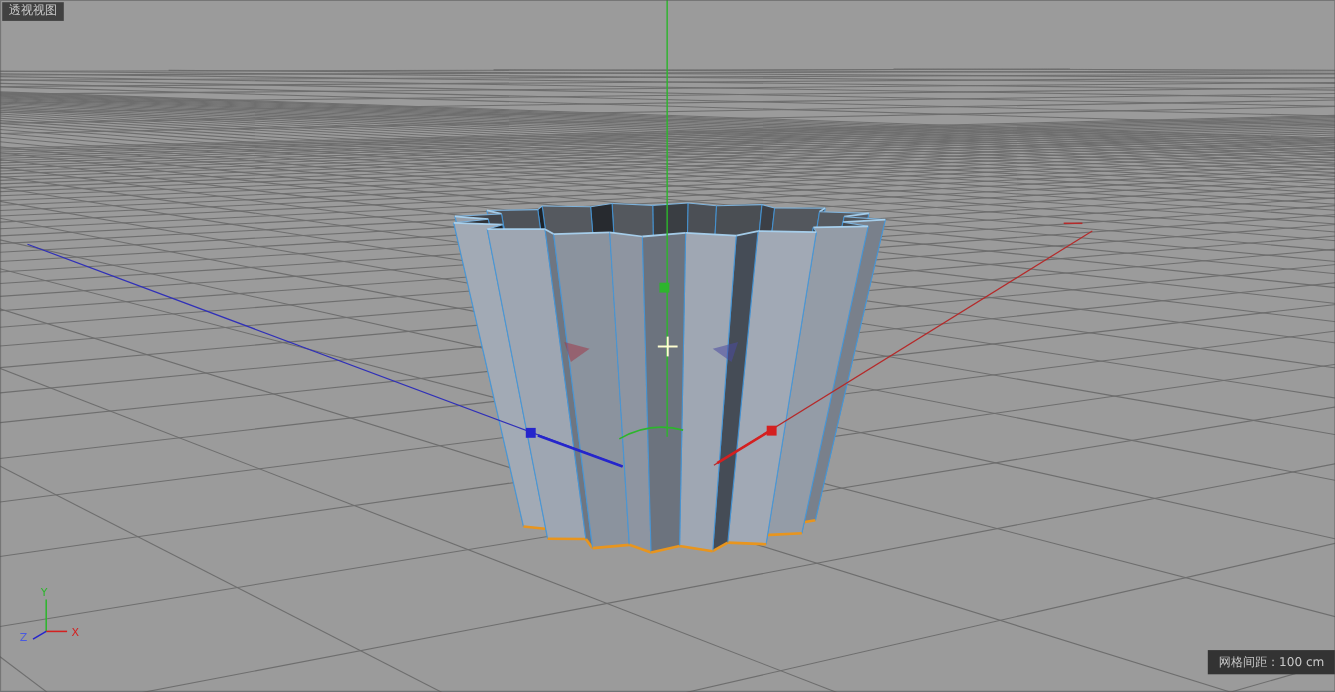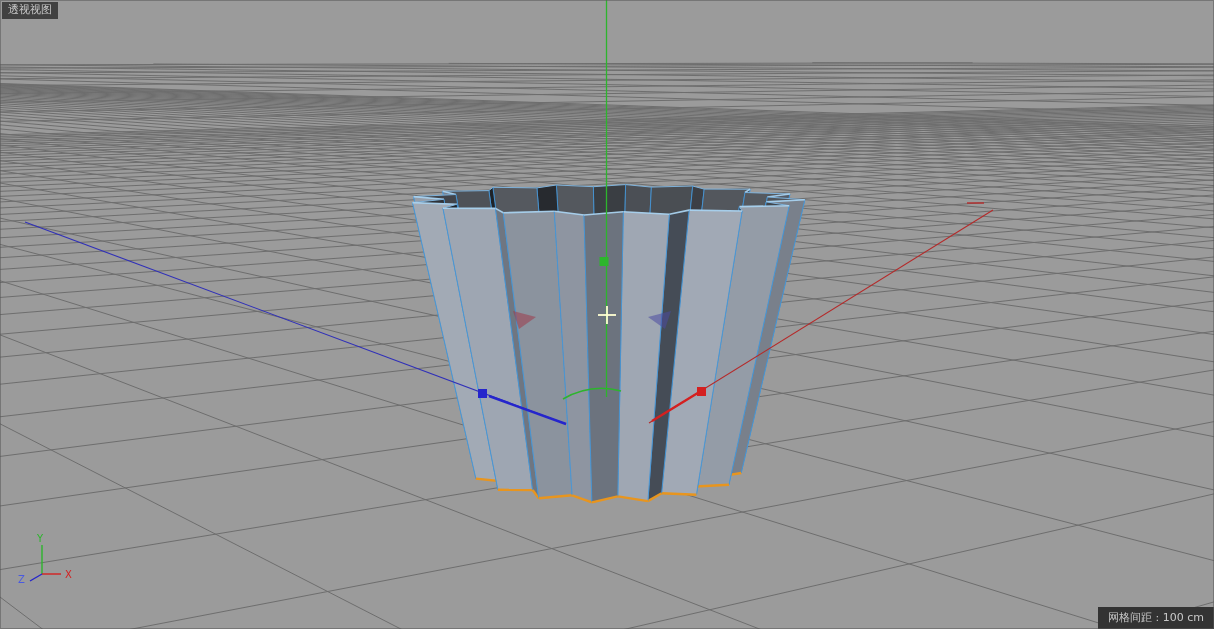--- a/index.html
+++ b/index.html
@@ -9,21 +9,21 @@
     background:#0369a1;
   }
   #scene{position:absolute;left:0;top:0;display:block;}
   .view-label{
     position:absolute;top:2px;left:2px;
     background:rgba(52,52,52,.88);color:#c8c8c8;
     font-size:11px;line-height:14px;padding:1px 6px 2px;
     white-space:nowrap;
   }
   .status-chip{
-    position:absolute;right:0;bottom:0;
+    position:absolute;right:0;bottom:16px;
     background:#333333;color:#c8c8c8;
     font-size:11px;line-height:13px;padding:4px 10px 5px;
     white-space:nowrap;
   }
   .axis-indicator{position:absolute;left:14px;top:532px;overflow:visible;}
   .frame{position:absolute;left:0;top:0;right:0;bottom:0;
     box-shadow:inset 0 0 0 1px rgba(88,88,88,.55);pointer-events:none;}
 </style>
 </head>
 <body>

